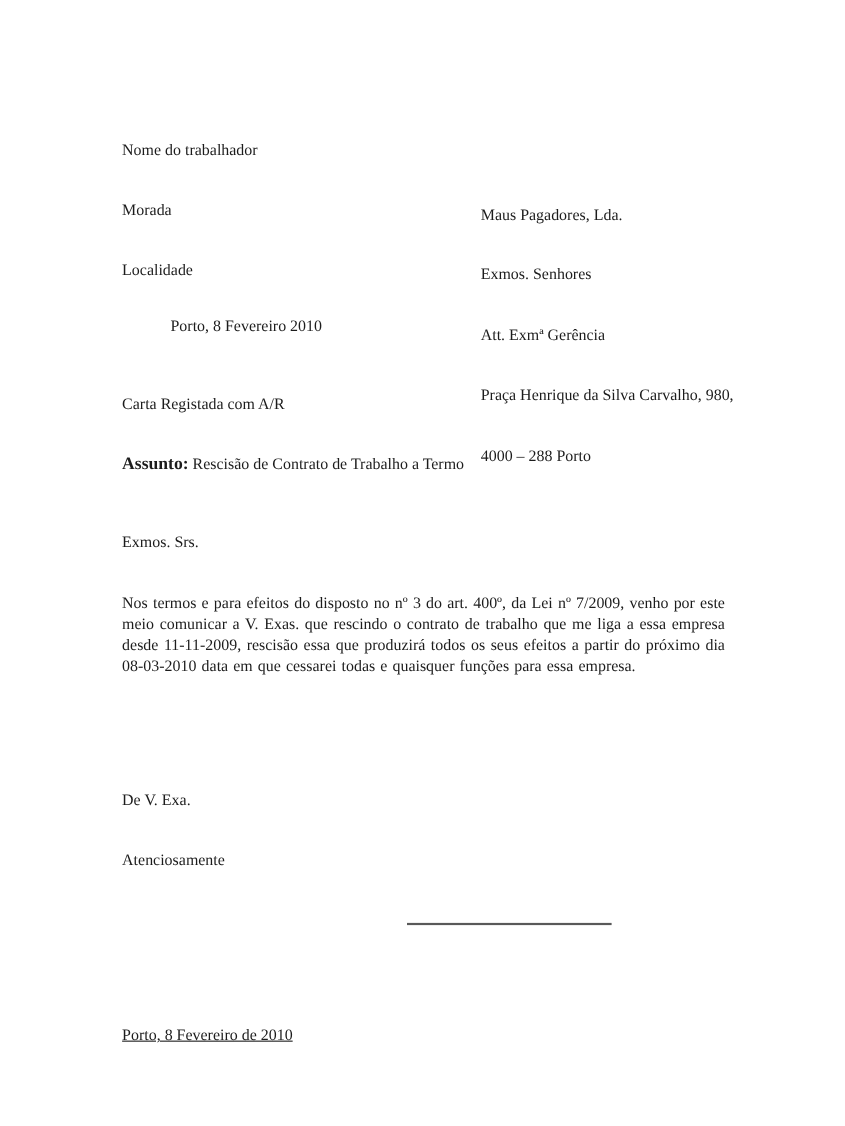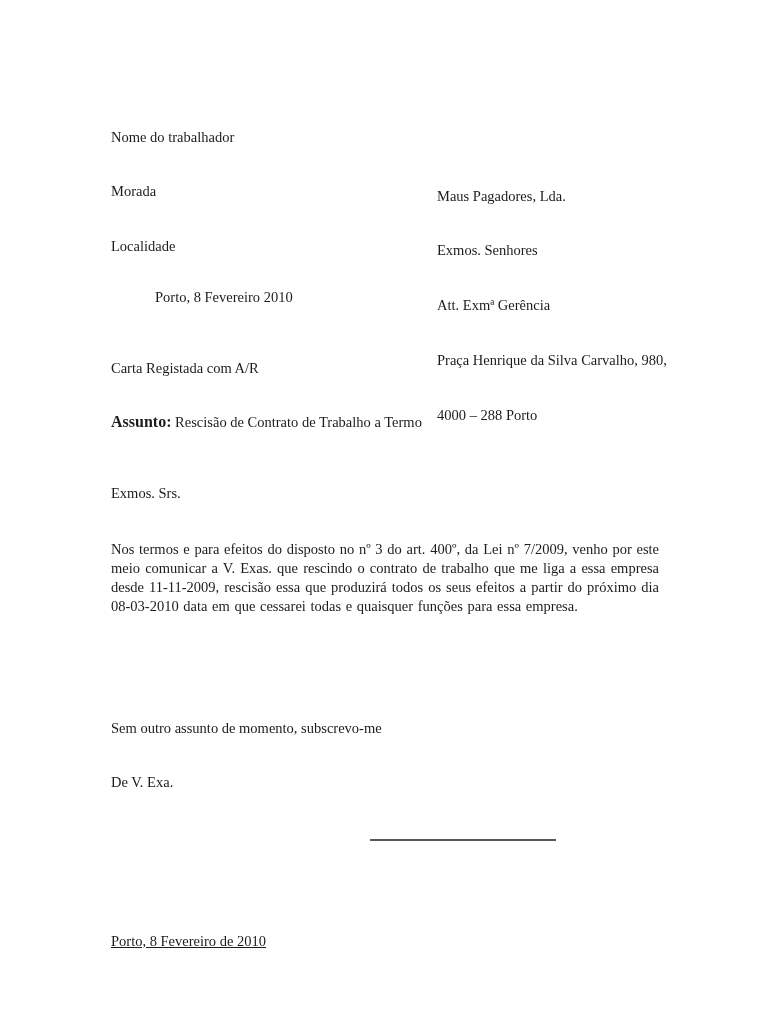--- a/index.html
+++ b/index.html
@@ -70,21 +70,21 @@
 
   <div class="block registered">Carta Registada com A/R</div>
 
   <div class="block subject"><span class="subject-label">Assunto:</span><span> Rescisão de Contrato de Trabalho a Termo</span></div>
 
   <div class="block salutation">Exmos. Srs.</div>
 
   <div class="block body-par">Nos termos e para efeitos do disposto no nº 3 do art. 400º, da Lei nº 7/2009, venho por este meio comunicar a V. Exas. que rescindo o contrato de trabalho que me liga a essa empresa desde 11-11-2009, rescisão essa que produzirá todos os seus efeitos a partir do próximo dia 08-03-2010 data em que cessarei todas e quaisquer funções para essa empresa.</div>
 
   <div class="block closing">
-    <div>Sem outro assunto de momento, subscrevo-me</div>
     <div>De V. Exa.</div>
+    <div>Atenciosamente</div>
   </div>
 
   <div class="signature-line"></div>
 
   <div class="block date-bottom">Porto, 8 Fevereiro de 2010</div>
 
 </div>
 
 </body></html>

